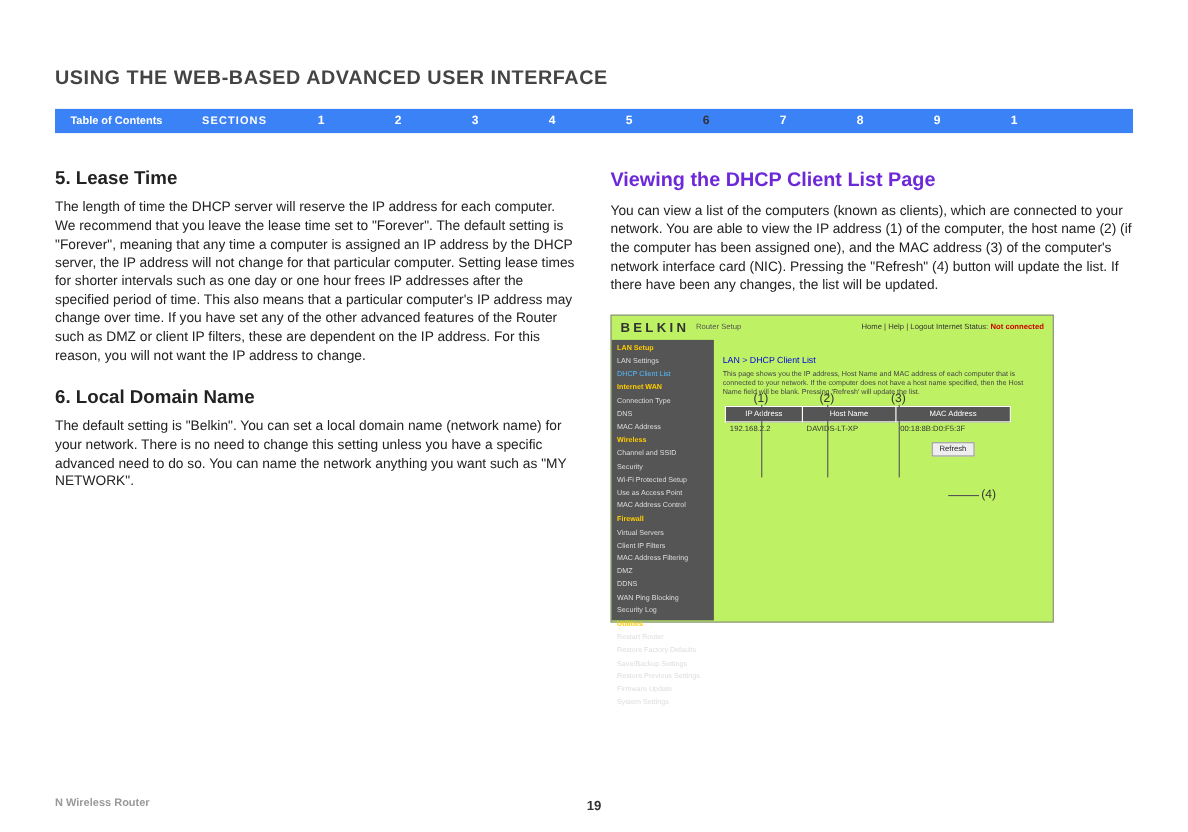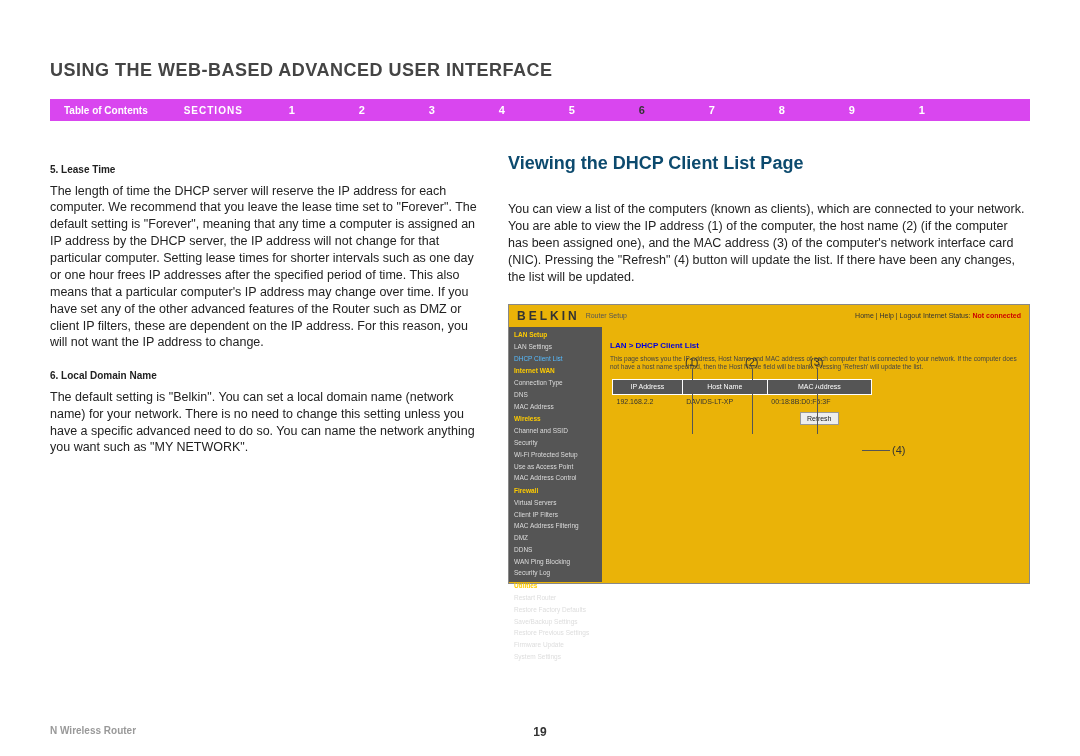--- a/index.html
+++ b/index.html
@@ -1,41 +1,41 @@
 <!DOCTYPE html>
 <html><head>
 <meta charset="utf-8">
 <style>
   * { box-sizing: border-box; margin: 0; padding: 0; }
   body { font-family: Arial, Helvetica, sans-serif; width: 1080px; height: 756px; background: #fff; position: relative; }
   .page { padding: 60px 50px 0 50px; }
   .main-title { font-size: 18px; font-weight: bold; letter-spacing: 0.5px; color: #444; margin-bottom: 18px; }
-  .navbar { background: #d946ef; height: 22px; display: flex; align-items: center; color: #fff; font-size: 10px; font-weight: bold; }
+  .navbar { background: #3b82f6; height: 22px; display: flex; align-items: center; color: #fff; font-size: 10px; font-weight: bold; }
   .navbar .toc { padding: 0 14px; }
   .navbar .sections { font-size: 10px; letter-spacing: 1px; padding: 0 14px 0 22px; }
   .navbar .num { width: 70px; text-align: center; font-size: 11px; }
   .navbar .num.active { color: #333; }
   .content { display: flex; margin-top: 30px; gap: 30px; }
   .col { flex: 1; font-size: 12.5px; color: #222; line-height: 1.35; }
-  .col h4 { font-size: 10px; font-weight: bold; margin-bottom: 6px; margin-top: 12px; }
+  .col h4 { font-size: 17px; font-weight: bold; margin-bottom: 6px; margin-top: 0; }
   .col p { margin-bottom: 18px; }
-  .right-title { font-size: 18px; font-weight: bold; color: #0c4a6e; margin-bottom: 26px; }
-  .screenshot { border: 1px solid #888; width: 522px; height: 280px; background: #eab308; position: relative; font-size: 8px; }
+  .right-title { font-size: 18px; font-weight: bold; color: #6d28d9; margin-bottom: 8px; }
+  .screenshot { border: 1px solid #888; width: 403px; height: 280px; background: #bef264; position: relative; font-size: 8px; }
   .ss-top { height: 22px; display: flex; align-items: center; padding: 0 8px; justify-content: space-between; }
   .ss-logo { font-size: 12px; font-weight: bold; letter-spacing: 3px; color: #333; display:flex; align-items:center; gap:6px;}
   .ss-logo span.sub { font-size:7px; letter-spacing:0; font-weight:normal; color:#555;}
   .ss-links { font-size: 7px; color: #333; }
   .ss-links .red { color: #c00; font-weight: bold; }
   .ss-body { display: flex; height: 255px; }
   .ss-side { width: 93px; background: #555; color: #ccc; font-size: 6.5px; padding: 2px 0; }
   .ss-side .hdr { color: #fc0; font-weight: bold; padding: 2px 5px; }
   .ss-side .item { padding: 1.5px 5px; color: #ddd; }
   .ss-side .item.active { color: #5bf; }
   .ss-main { flex: 1; padding: 4px 8px; position: relative; }
-  .ss-bc { color: #00d; font-size: 8px; font-weight: bold; margin-bottom: 4px; margin-top: 10px;}
+  .ss-bc { color: #00d; font-size: 8px; font-weight: normal; margin-bottom: 4px; margin-top: 10px;}
   .ss-desc { font-size: 6.5px; color: #444; line-height: 1.2; margin-bottom: 8px; }
   .ss-table { width: 260px; font-size: 7px; border-collapse: collapse; margin-left: 2px;}
   .ss-table th { background: #555; color: #fff; padding: 2px 4px; border: 1px solid #fff; font-weight: normal;}
   .ss-table td { padding: 2px 4px; color: #333; }
   .ss-refresh { display:inline-block; border:1px solid #999; background:#eee; font-size:7px; padding:1px 6px; margin-top:4px; margin-left: 190px;}
   .callout { position: absolute; font-size: 11px; color: #333; }
   .c1 { top: 356px; left: 685px; }
   .c2 { top: 356px; left: 745px; }
   .c3 { top: 356px; left: 810px; }
   .c4 { top: 444px; left: 892px; }

